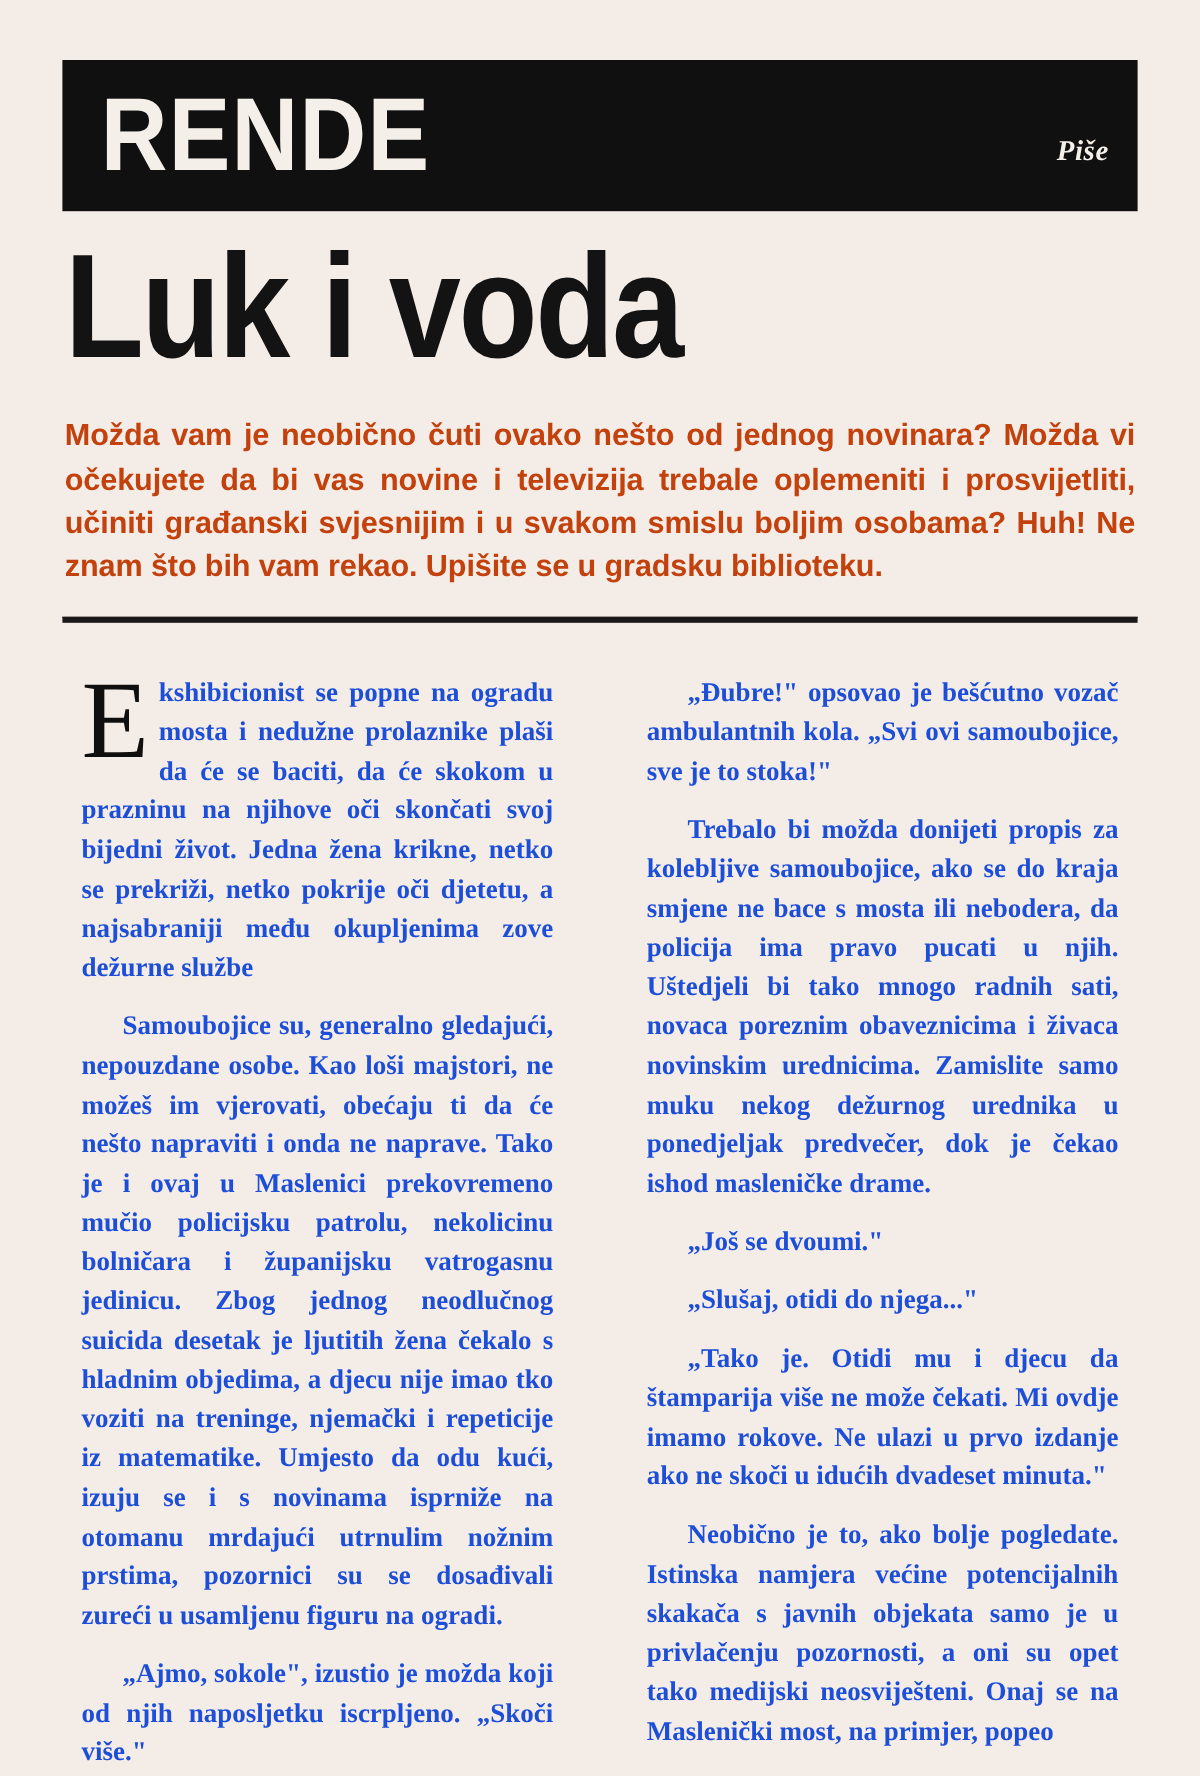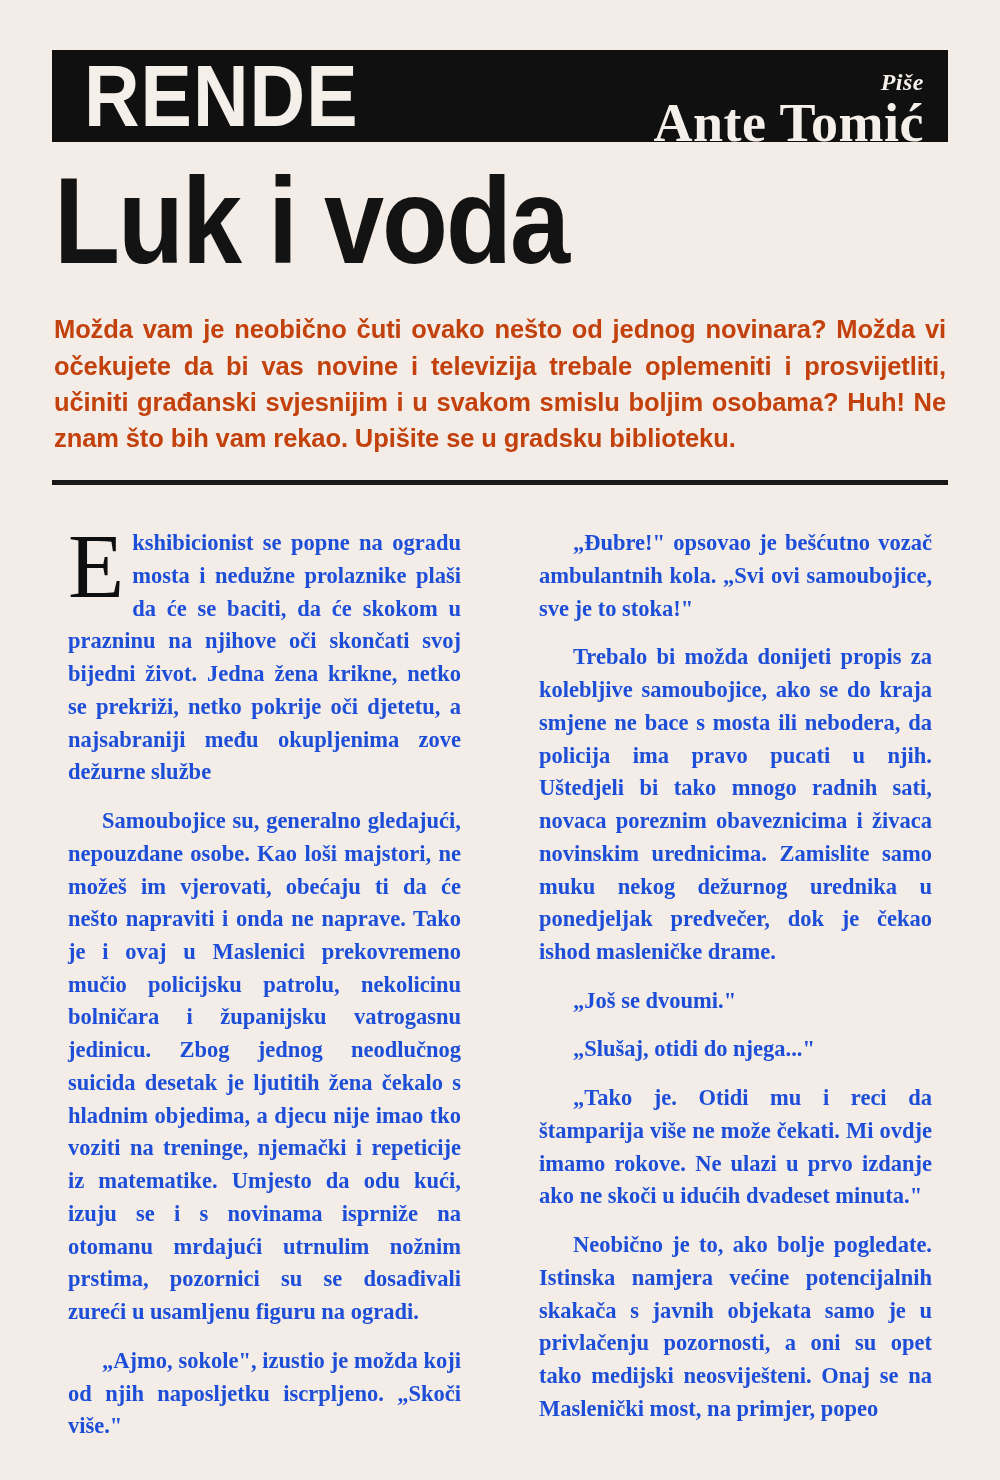--- a/index.html
+++ b/index.html
@@ -19,21 +19,21 @@
     width: 1000px;
     height: 1480px;
     box-sizing: border-box;
     padding: 50px 52px 0 52px;
     background: #f4ece6;
   }
 
   
   .masthead {
     position: relative;
-    height: 92px;
+    height: 126px;
     background: #111010;
     display: flex;
     align-items: center;
     justify-content: space-between;
     padding: 0 14px 0 32px;
     box-sizing: border-box;
   }
   .masthead-logo {
     color: #f4efe9;
     font-family: "Liberation Sans", sans-serif;
@@ -140,39 +140,38 @@
 </style>
 </head>
 <body>
 
 <div class="page">
 
   <div class="masthead">
     <div class="masthead-logo">RENDE</div>
     <div class="byline">
       <span class="byline-kicker">Piše</span>
-      <span class="byline-author">Ante Tomić</span>
     </div>
   </div>
 
   <h1 class="headline">Luk i voda</h1>
 
   <p class="lead">Možda vam je neobično čuti ovako nešto od jednog novinara? Možda vi očekujete da bi vas novine i televizija trebale oplemeniti i prosvijetliti, učiniti građanski svjesnijim i u svakom smislu boljim osobama? Huh! Ne znam što bih vam rekao. Upišite se u gradsku biblioteku.</p>
 
   <div class="divider"></div>
 
   <div class="columns">
     <div class="col">
       <p class="dropcap-para">Ekshibicionist se popne na ogradu mosta i nedužne prolaznike plaši da će se baciti, da će skokom u prazninu na njihove oči skončati svoj bijedni život. Jedna žena krikne, netko se prekriži, netko pokrije oči djetetu, a najsabraniji među okupljenima zove dežurne službe</p>
       <p>Samoubojice su, generalno gledajući, nepouzdane osobe. Kao loši majstori, ne možeš im vjerovati, obećaju ti da će nešto napraviti i onda ne naprave. Tako je i ovaj u Maslenici prekovremeno mučio policijsku patrolu, nekolicinu bolničara i županijsku vatrogasnu jedinicu. Zbog jednog neodlučnog suicida desetak je ljutitih žena čekalo s hladnim objedima, a djecu nije imao tko voziti na treninge, njemački i repeticije iz matematike. Umjesto da odu kući, izuju se i s novinama isprniže na otomanu mrdajući utrnulim nožnim prstima, pozornici su se dosađivali zureći u usamljenu figuru na ogradi.</p>
       <p>„Ajmo, sokole", izustio je možda koji od njih naposljetku iscrpljeno. „Skoči više."</p>
     </div>
     <div class="col">
       <p>„Đubre!" opsovao je bešćutno vozač ambulantnih kola. „Svi ovi samoubojice, sve je to stoka!"</p>
       <p>Trebalo bi možda donijeti propis za kolebljive samoubojice, ako se do kraja smjene ne bace s mosta ili nebodera, da policija ima pravo pucati u njih. Uštedjeli bi tako mnogo radnih sati, novaca poreznim obaveznicima i živaca novinskim urednicima. Zamislite samo muku nekog dežurnog urednika u ponedjeljak predvečer, dok je čekao ishod masleničke drame.</p>
       <p>„Još se dvoumi."</p>
       <p>„Slušaj, otidi do njega..."</p>
-      <p>„Tako je. Otidi mu i reci da štamparija više ne može čekati. Mi ovdje imamo rokove. Ne ulazi u prvo izdanje ako ne skoči u idućih dvadeset minuta."</p>
+      <p>„Tako je. Otidi mu i djecu da štamparija više ne može čekati. Mi ovdje imamo rokove. Ne ulazi u prvo izdanje ako ne skoči u idućih dvadeset minuta."</p>
       <p>Neobično je to, ako bolje pogledate. Istinska namjera većine potencijalnih skakača s javnih objekata samo je u privlačenju pozornosti, a oni su opet tako medijski neosviješteni. Onaj se na Maslenički most, na primjer, popeo</p>
     </div>
   </div>
 
 </div>
 
 </body></html>

